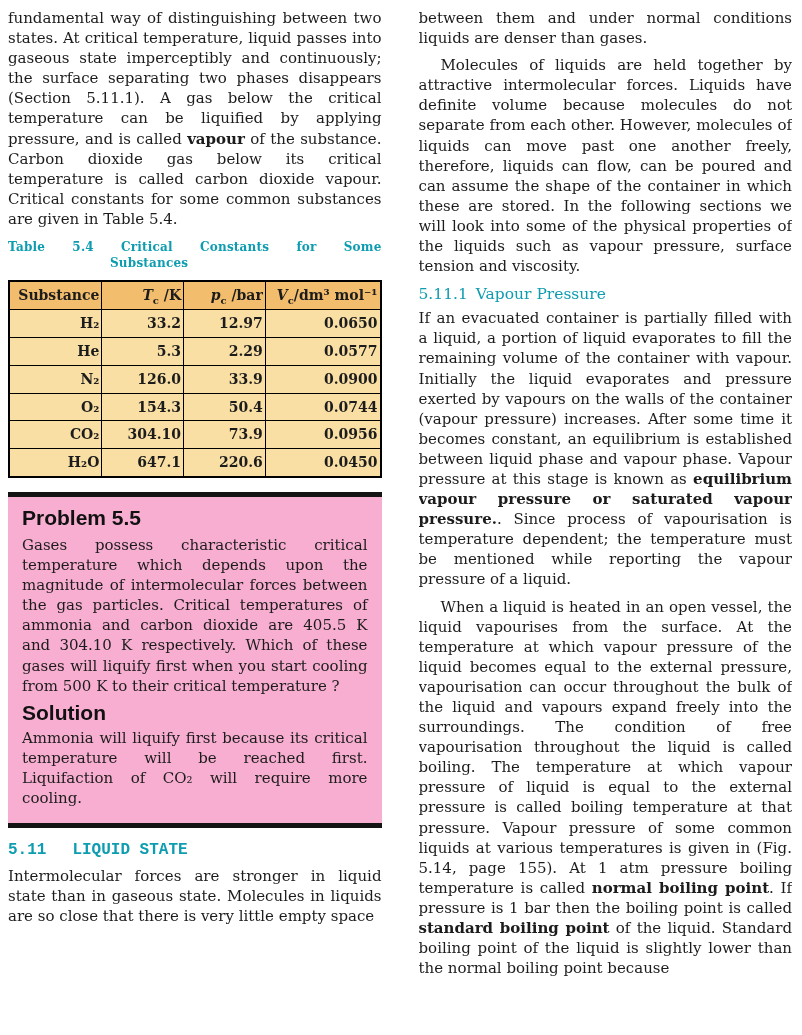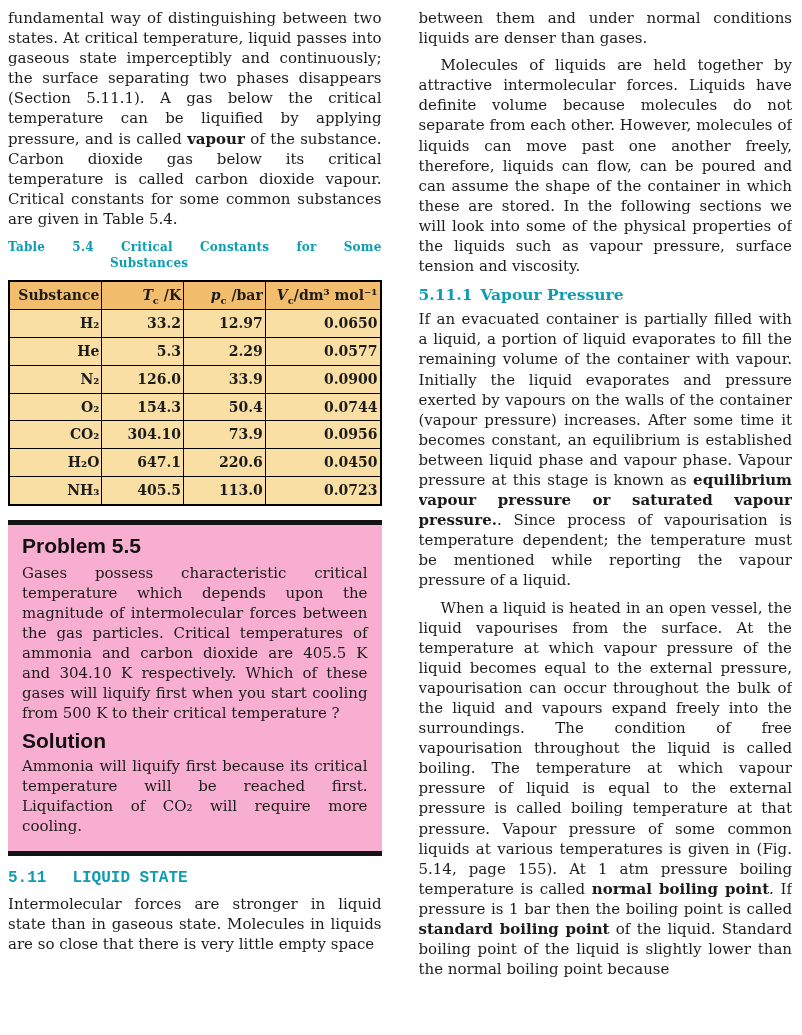--- a/index.html
+++ b/index.html
@@ -48,21 +48,21 @@
   }
   .prob-sol{margin:3px 0 3px 0;}
   .prob-para{margin:0 0 5px 0;}
   
   .sec{
     color:var(--accent);font-size:16px;font-weight:bold;margin:13px 0 7px 0;
     font-family:Liberation Mono, monospace;
   }
   .sec-num{margin-right:26px;}
   .subsec{
-    color:var(--accent);font-size:15.5px;font-weight:bold;margin:9px 0 5px 0;
+    color:var(--accent);font-size:15.5px;font-weight:normal;margin:9px 0 5px 0;
     font-family:"DejaVu Serif", serif;
   }
   .subsec-num{margin-right:8px;}
   sub,sup{line-height:0;}
 </style>
 </head>
 <body>
 
 <div class="page">
 
@@ -119,26 +119,20 @@
           <td>304.10</td>
           <td>73.9</td>
           <td>0.0956</td>
         </tr>
         <tr>
           <td>H₂O</td>
           <td>647.1</td>
           <td>220.6</td>
           <td>0.0450</td>
         </tr>
-        <tr>
-          <td>NH₃</td>
-          <td>405.5</td>
-          <td>113.0</td>
-          <td>0.0723</td>
-        </tr>
       </tbody>
     </table>
 
     <div class="prob-block">
       <div class="hbar"></div>
       <div class="prob-inner">
         <div class="prob-title">Problem 5.5</div>
         <p class="para prob-para">Gases possess characteristic critical temperature which depends upon the magnitude of intermolecular forces between the gas particles. Critical temperatures of ammonia and carbon dioxide are 405.5 K and 304.10 K respectively. Which of these gases will liquify first when you start cooling from 500 K to their critical temperature ?</p>
         <div class="prob-sol">Solution</div>
         <p class="para prob-para">Ammonia will liquify first because its critical temperature will be reached first. Liquifaction of CO₂ will require more cooling.</p>

